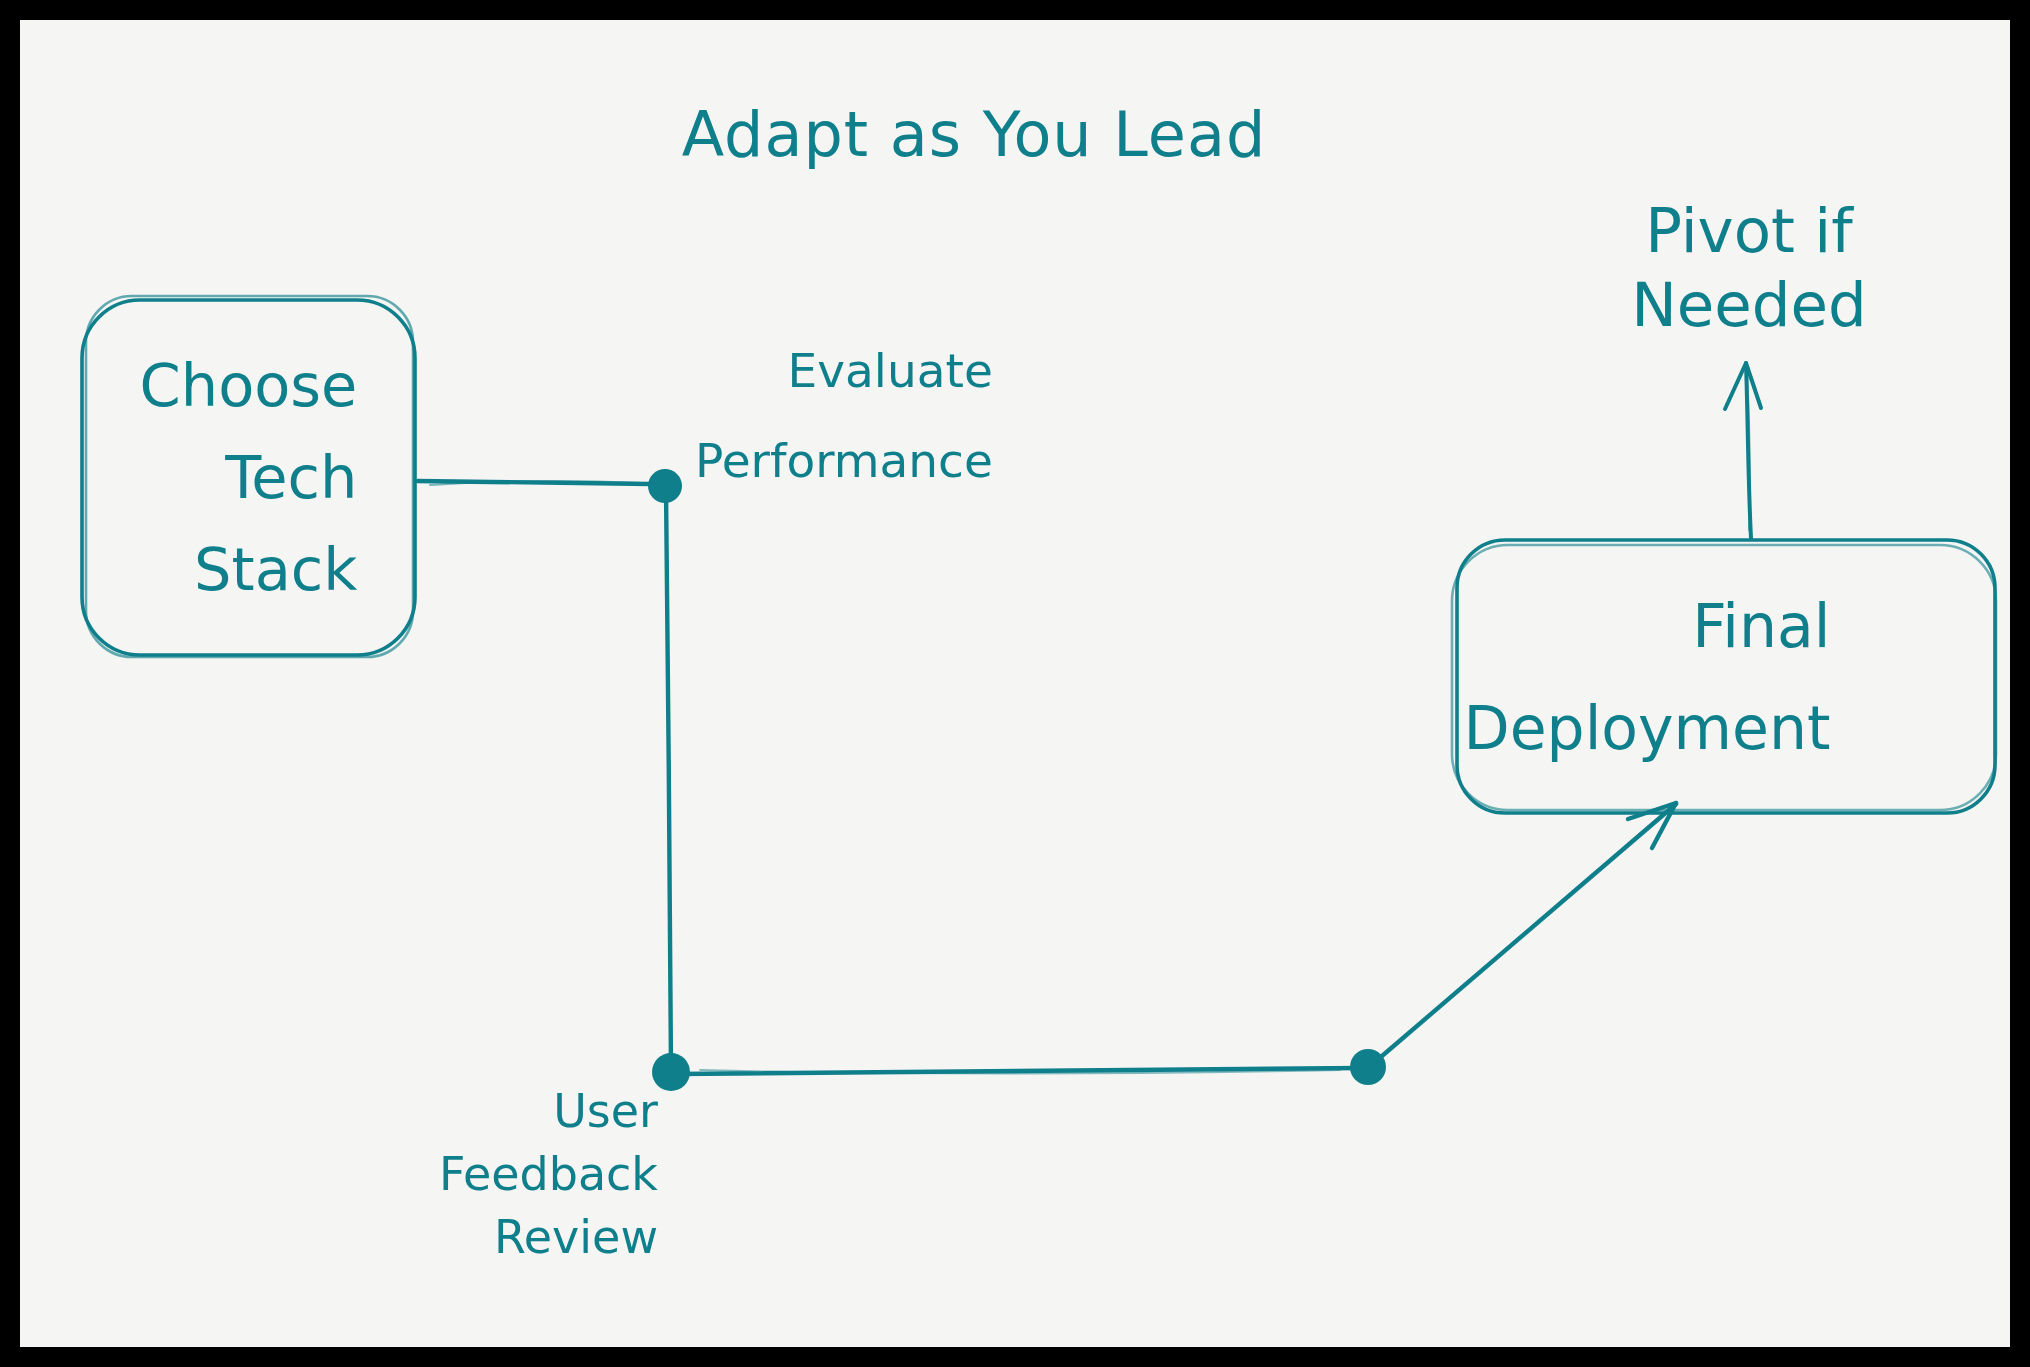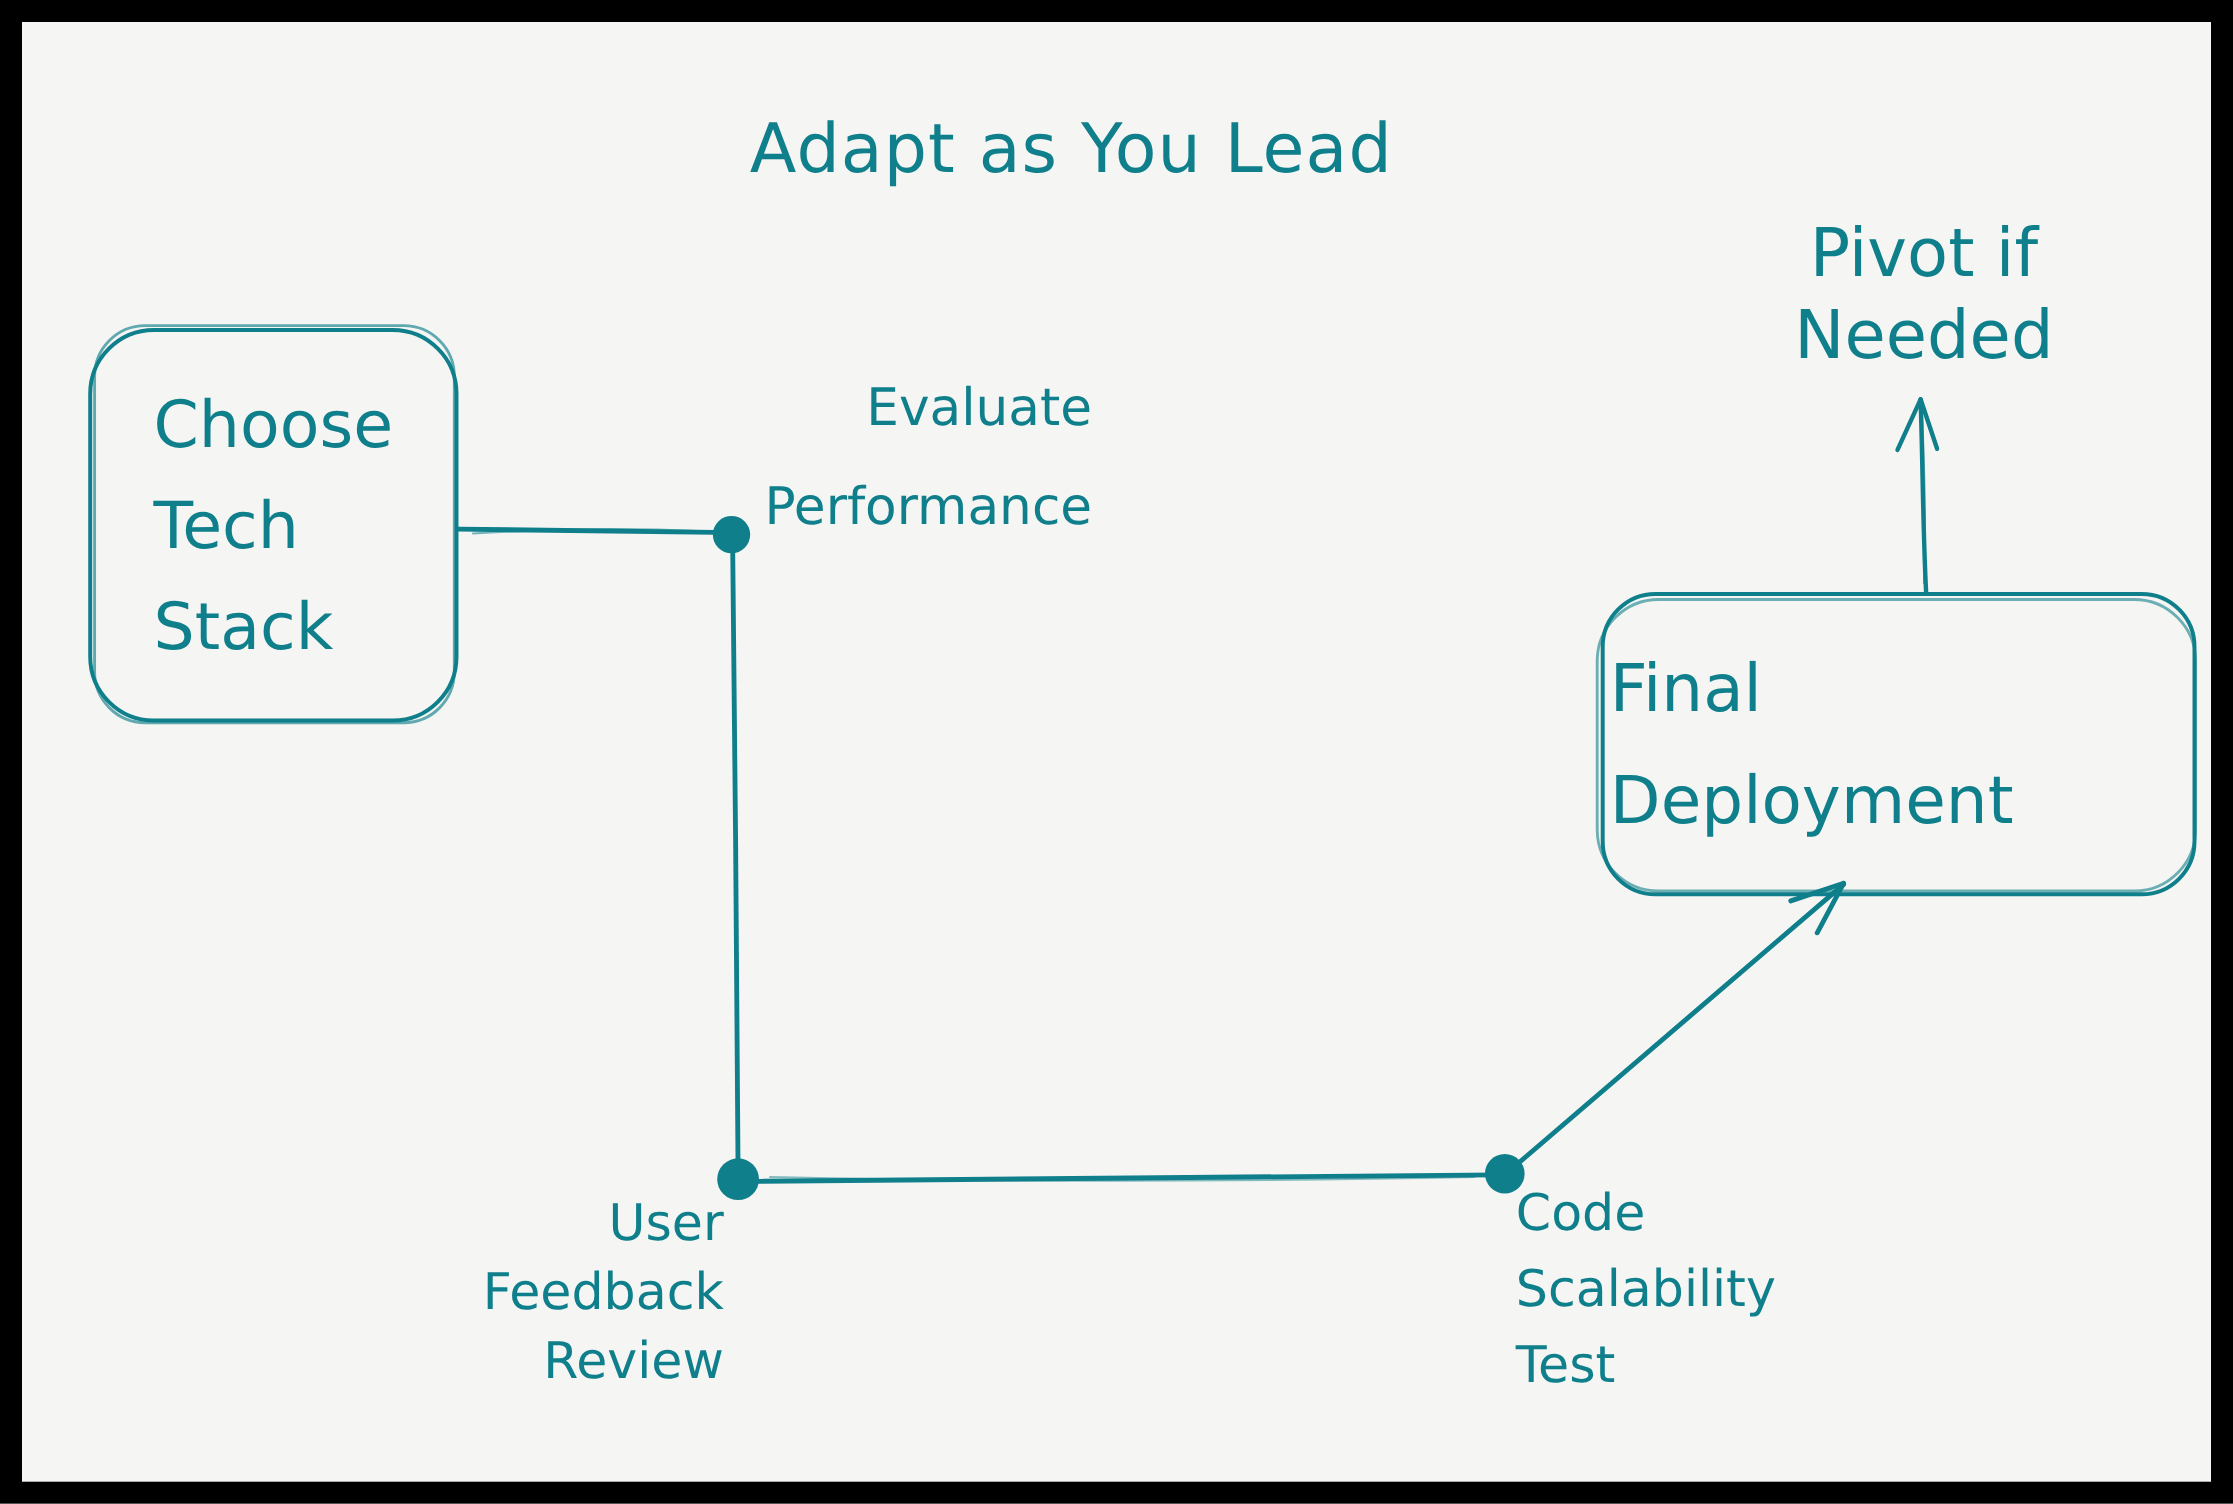--- a/index.html
+++ b/index.html
@@ -45,21 +45,21 @@
     left:1378px;top:1068px;
     font-size:46px;line-height:69px;text-align:left;
   }
   .lbl-pivot{
     left:1598px;top:194px;width:302px;
     font-size:61px;line-height:74px;text-align:center;
   }
   .node-text{
     position:absolute;z-index:2;
     display:flex;align-items:center;justify-content:center;
-    white-space:pre-line;text-align:left;border-radius:20px;
+    white-space:pre-line;text-align:right;border-radius:20px;
   }
   .node-choose{
     left:82px;top:300px;width:333px;height:355px;
     font-size:59px;line-height:92px;
   }
   .node-final{
     left:1378px;top:540px;width:538px;height:273px;
     font-size:60px;line-height:102px;
   }
 </style>
@@ -122,21 +122,18 @@
   <div class="node-text node-final">Final
 Deployment</div>
 
   <div class="lbl lbl-evaluate">Evaluate
 Performance</div>
 
   <div class="lbl lbl-user">User
 Feedback
 Review</div>
 
-  <div class="lbl lbl-code">Code
-Scalability
-Test</div>
 
   <div class="lbl lbl-pivot">Pivot if
 Needed</div>
 
   <div class="frame"></div>
 </div>
 
 </body></html>

